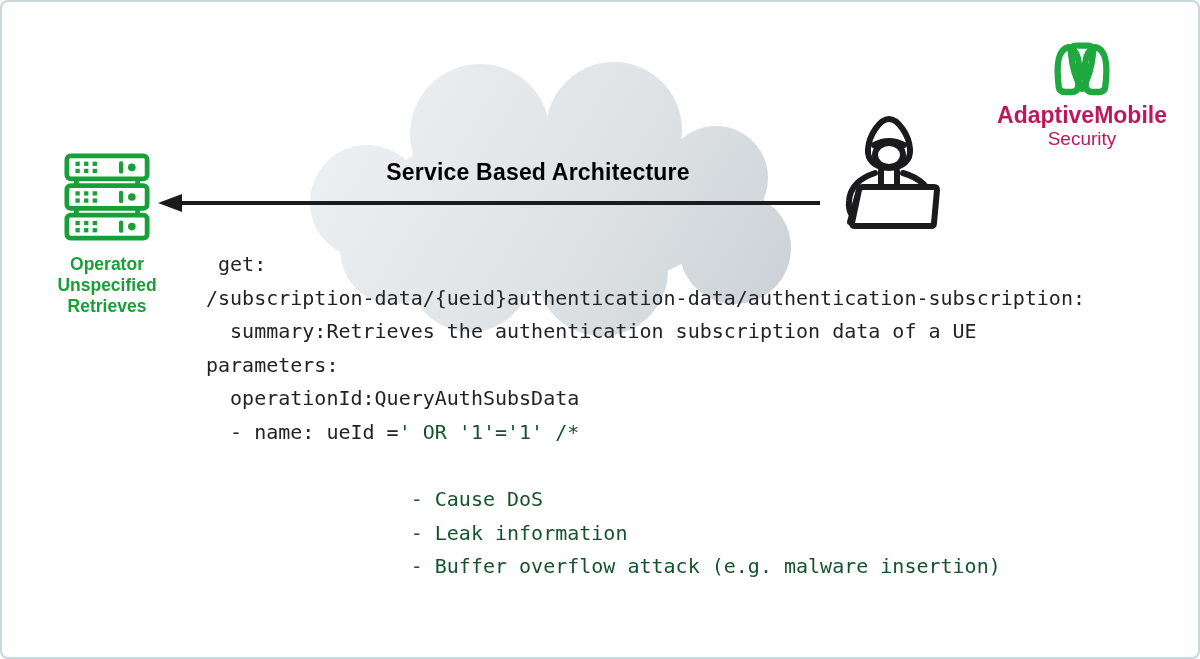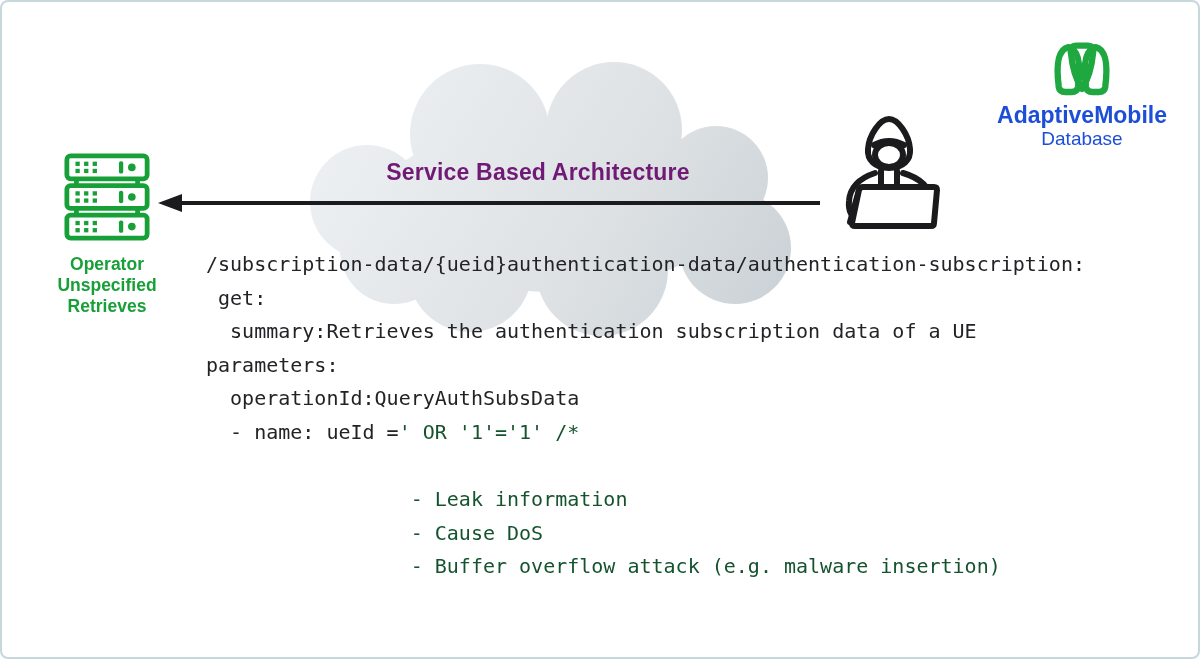--- a/index.html
+++ b/index.html
@@ -12,33 +12,33 @@
     border-radius:8px;
     overflow:hidden;
     font-family:"Liberation Sans", sans-serif;
   }
   .scene-layer{position:absolute;left:0;top:0;width:1200px;height:659px;z-index:0;}
   .fg{position:absolute;z-index:2;}
 
   .cloud-title{
     left:336px;top:157px;width:400px;
     text-align:center;
-    font-size:23px;font-weight:bold;color:#701a75;
+    font-size:23px;font-weight:bold;color:#000000;
     letter-spacing:.2px;
   }
 
   .db-group{left:25px;top:150px;width:160px;text-align:center;}
   .db-label{
     margin-top:8px;
     font-size:17.5px;font-weight:bold;line-height:21px;
     color:#18a038;
   }
   .db-label span{display:block;}
 
-  .brand{left:980px;top:34px;width:200px;text-align:center;color:#1d4ed8;}
+  .brand{left:980px;top:34px;width:200px;text-align:center;color:#be185d;}
   .brand-mark{display:block;margin:0 auto;}
   .brand-name{font-size:23px;font-weight:bold;line-height:26px;margin-top:2px;}
   .brand-sub{font-size:19px;font-weight:normal;line-height:22px;}
 
   .attacker{left:828px;top:108px;}
 
   .code-block{
     left:204px;top:246px;width:980px;
     font-family:"DejaVu Sans Mono", monospace;
     font-size:20px;line-height:33.6px;
@@ -134,29 +134,29 @@
     <path d="M 33 77 L 104 77 Q 107 77 107 80 L 104 113 Q 104 116 101 116 L 25 116 Q 22 116 22 113 L 29 80 Q 30 77 33 77 Z" fill="#ffffff"></path>
   </svg>
 
   <div class="fg brand">
     <svg class="brand-mark" width="86" height="64" viewBox="0 0 106 80" fill="none" stroke="#1ea83f" stroke-width="8" stroke-linejoin="round" stroke-linecap="round">
       <path d="M 24 64 Q 18 18 36 14 Q 54 18 48 64 Q 47 70 40 70 L 32 70 Q 25 70 24 64 Z"></path>
       <path d="M 58 64 Q 52 18 70 14 Q 88 18 82 64 Q 81 70 74 70 L 66 70 Q 59 70 58 64 Z"></path>
       <path d="M 39 20 Q 38 12 46 12 L 60 12 Q 68 12 67 20 Q 64 50 53 66 Q 42 50 39 20 Z"></path>
     </svg>
     <div class="brand-name">AdaptiveMobile</div>
-    <div class="brand-sub">Database</div>
+    <div class="brand-sub">Security</div>
   </div>
 
   <div class="fg code-block">
+    <div class="code-line"><span> get:</span><span class="danger"></span></div>
     <div class="code-line"><span>/subscription-data/{ueid}authentication-data/authentication-subscription:</span><span class="danger"></span></div>
-    <div class="code-line"><span> get:</span><span class="danger"></span></div>
     <div class="code-line"><span>  summary:Retrieves the authentication subscription data of a UE</span><span class="danger"></span></div>
     <div class="code-line"><span>parameters:</span><span class="danger"></span></div>
     <div class="code-line"><span>  operationId:QueryAuthSubsData</span><span class="danger"></span></div>
     <div class="code-line"><span>  - name: ueId =</span><span class="danger">' OR '1'='1' /*</span></div>
     <div class="code-line"><span>                 </span></div>
+    <div class="code-line"><span>                 </span><span class="danger">- Cause DoS</span></div>
     <div class="code-line"><span>                 </span><span class="danger">- Leak information</span></div>
-    <div class="code-line"><span>                 </span><span class="danger">- Cause DoS</span></div>
     <div class="code-line"><span>                 </span><span class="danger">- Buffer overflow attack (e.g. malware insertion)</span></div>
   </div>
 
 </div>
 
 </body></html>

